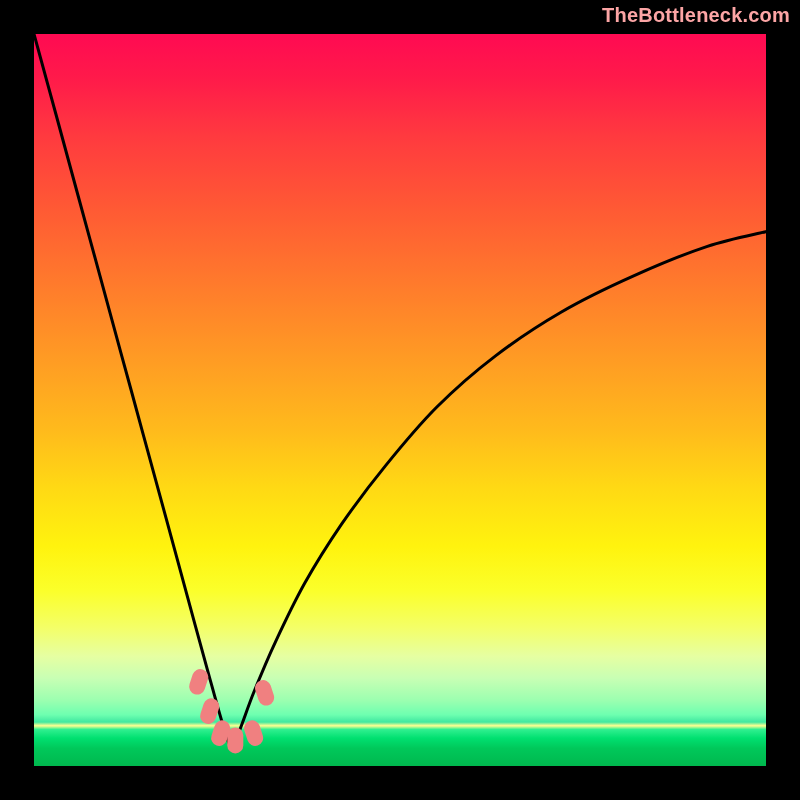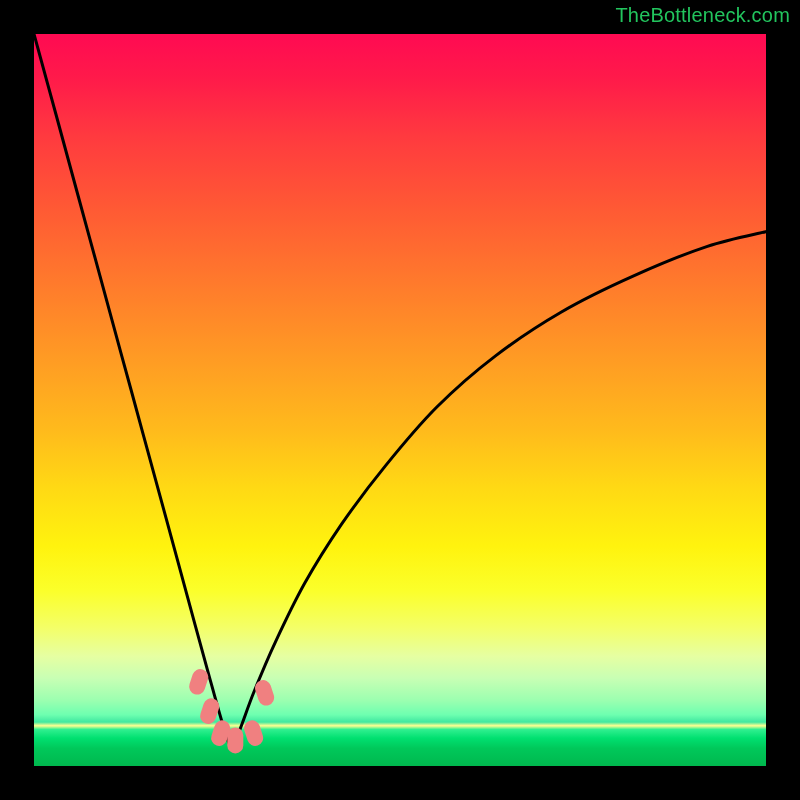--- a/index.html
+++ b/index.html
@@ -55,24 +55,24 @@
     position: absolute;
     left: 0;
     top: 0;
     width: 732px;
     height: 732px;
   }
   .watermark {
     position: absolute;
     top: 4px;
     right: 10px;
-    color: #22c55e;
+    color: #fca5a5;
     font-size: 20px;
     letter-spacing: 0.2px;
-    font-weight: 400;
+    font-weight: 700;
     margin-left: 18px;
   }
 </style>
 </head>
 <body>
 
 <div class="frame">
   <div class="plot">
     <svg viewBox="0 0 732 732" preserveAspectRatio="none">
       <g id="curve-group">

